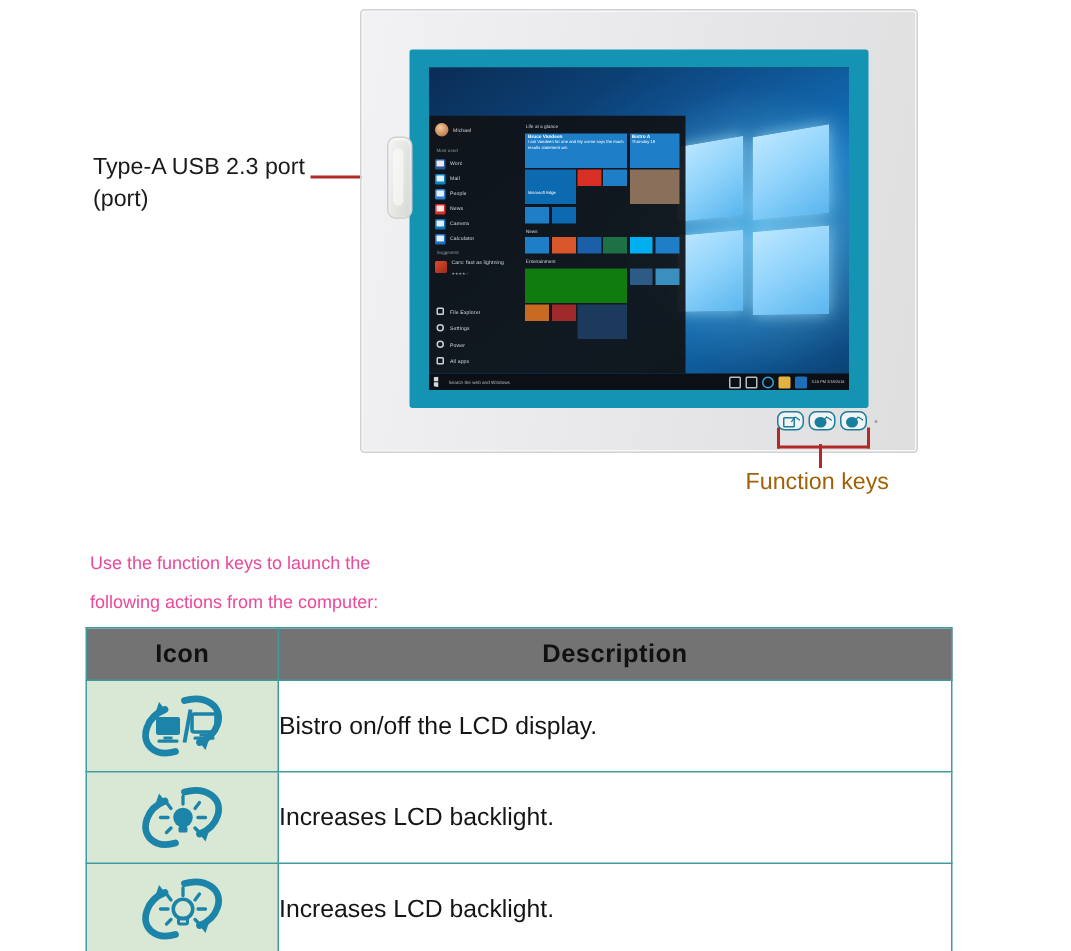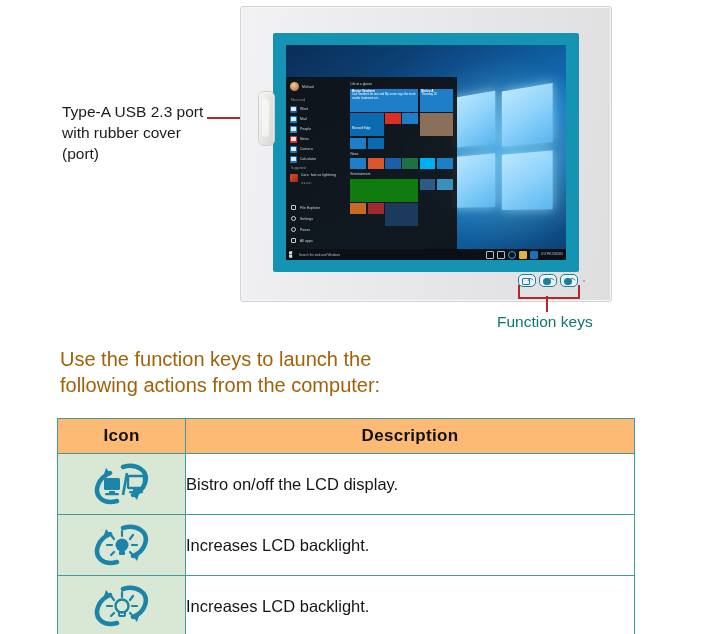--- a/index.html
+++ b/index.html
@@ -332,53 +332,53 @@
     top: 296px;
     width: 2px;
     height: 16px;
     background: #b02a2a;
   }
   .callout-fkeys {
     position: absolute;
     left: 497px;
     top: 313px;
     font-size: 15.5px;
-    color: #0f766e;
+    color: #a16207;
     white-space: nowrap;
   }
 
   
   .intro {
     position: absolute;
     left: 60px;
-    top: 346px;
+    top: 362px;
     width: 420px;
-    font-size: 20px;
+    font-size: 12px;
     line-height: 26px;
-    color: #a16207;
+    color: #ec4899;
   }
   .intro div { white-space: nowrap; }
 
   
   table.fk-table {
     position: absolute;
     left: 57px;
     top: 418px;
     width: 578px;
     border-collapse: collapse;
     table-layout: fixed;
     background: #ffffff;
   }
   table.fk-table th,
   table.fk-table td {
     border: 1.5px solid #3f9b9e;
     padding: 0;
   }
   table.fk-table thead th {
-    background: #fdba74;
+    background: #737373;
     height: 34px;
     font-size: 17px;
     font-weight: bold;
     color: #111;
     letter-spacing: .3px;
   }
   col.c-icon { width: 128px; }
   td.icon-cell {
     background: #d8e8d4;
     height: 60px;
@@ -391,21 +391,20 @@
     font-size: 16.5px;
     color: #151515;
   }
   .icon-svg { display: block; margin: 0 auto; }
 </style>
 </head>
 <body>
 
 <div class="callout-usb">
   <div>Type-A USB 2.3 port</div>
-  <div>with rubber cover</div>
   <div>(port)</div>
 </div>
 <div class="leader-usb"></div>
 
 <div class="device">
   <div class="chassis">
 
     <div class="bezel">
       <div class="screen">
 

